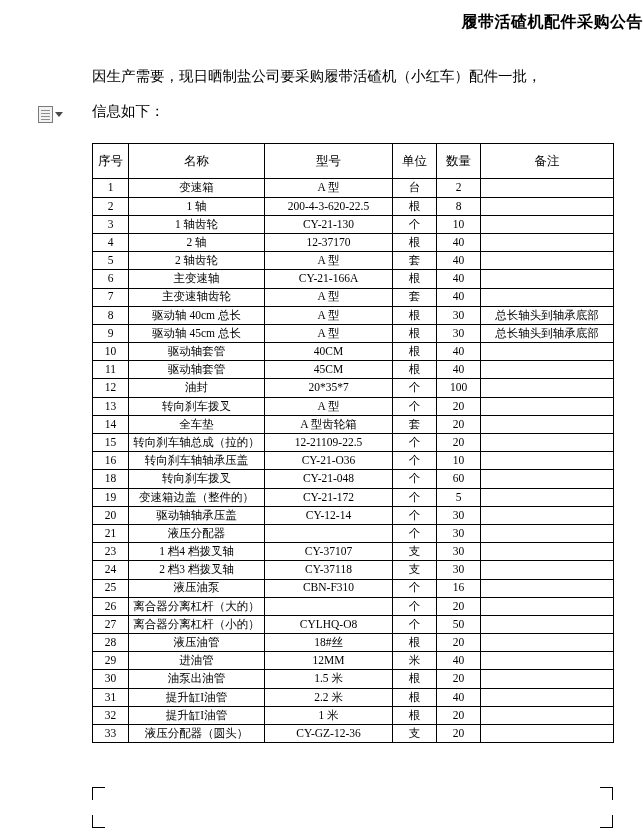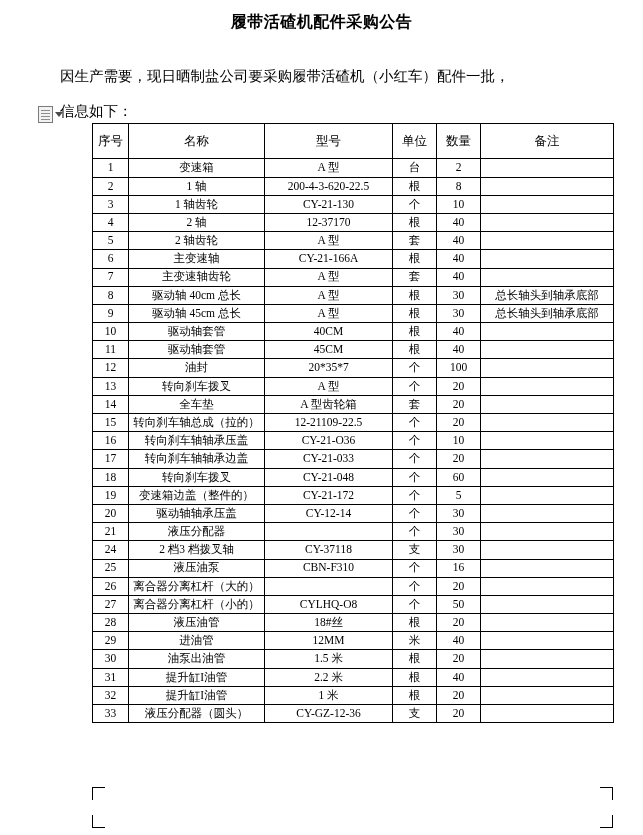--- a/index.html
+++ b/index.html
@@ -15,32 +15,32 @@
     position: relative;
     overflow: hidden;
   }
   .page {
     position: relative;
     width: 643px;
     height: 835px;
     box-sizing: border-box;
   }
   .doc-title {
-    text-align: center;
+    text-align: right;
     font-size: 16px;
     font-weight: bold;
     margin-top: 12px;
     margin-bottom: 0;
     letter-spacing: 0.5px;
   }
   .para {
     font-size: 14.5px;
     line-height: 1.6;
     margin: 0;
-    padding-left: 60px;
+    padding-left: 92px;
     padding-right: 30px;
   }
   .para-1 { margin-top: 32px; }
   .para-2 { margin-top: 12px; }
 
   .side-icon {
     position: absolute;
     left: 38px;
     top: 93px;
     width: 28px;
@@ -66,20 +66,21 @@
     box-shadow: 0 3px 0 #8d8d8d, 0 6px 0 #8d8d8d, 0 9px 0 #8d8d8d;
   }
   .side-icon .caret {
     width: 0; height: 0;
     border-left: 4px solid transparent;
     border-right: 4px solid transparent;
     border-top: 5px solid #4a4a4a;
   }
 
   .table-wrap {
+    margin-top: 20px;
     padding-left: 92px;
     padding-right: 30px;
   }
   table.parts {
     border-collapse: collapse;
     width: 521px;
     table-layout: fixed;
     font-size: 11.5px;
   }
   table.parts th, table.parts td {
@@ -279,28 +280,20 @@
           </tr>
           <tr>
             <td>16</td>
             <td>转向刹车轴轴承压盖</td>
             <td>CY-21-O36</td>
             <td>个</td>
             <td>10</td>
             <td></td>
           </tr>
           <tr>
-            <td>17</td>
-            <td>转向刹车轴轴承边盖</td>
-            <td>CY-21-033</td>
-            <td>个</td>
-            <td>20</td>
-            <td></td>
-          </tr>
-          <tr>
             <td>18</td>
             <td>转向刹车拨叉</td>
             <td>CY-21-048</td>
             <td>个</td>
             <td>60</td>
             <td></td>
           </tr>
           <tr>
             <td>19</td>
             <td>变速箱边盖（整件的）</td>
@@ -315,20 +308,28 @@
             <td>CY-12-14</td>
             <td>个</td>
             <td>30</td>
             <td></td>
           </tr>
           <tr>
             <td>21</td>
             <td>液压分配器</td>
             <td></td>
             <td>个</td>
+            <td>30</td>
+            <td></td>
+          </tr>
+          <tr>
+            <td>23</td>
+            <td>1 档4 档拨叉轴</td>
+            <td>CY-37107</td>
+            <td>支</td>
             <td>30</td>
             <td></td>
           </tr>
           <tr>
             <td>24</td>
             <td>2 档3 档拨叉轴</td>
             <td>CY-37118</td>
             <td>支</td>
             <td>30</td>
             <td></td>

